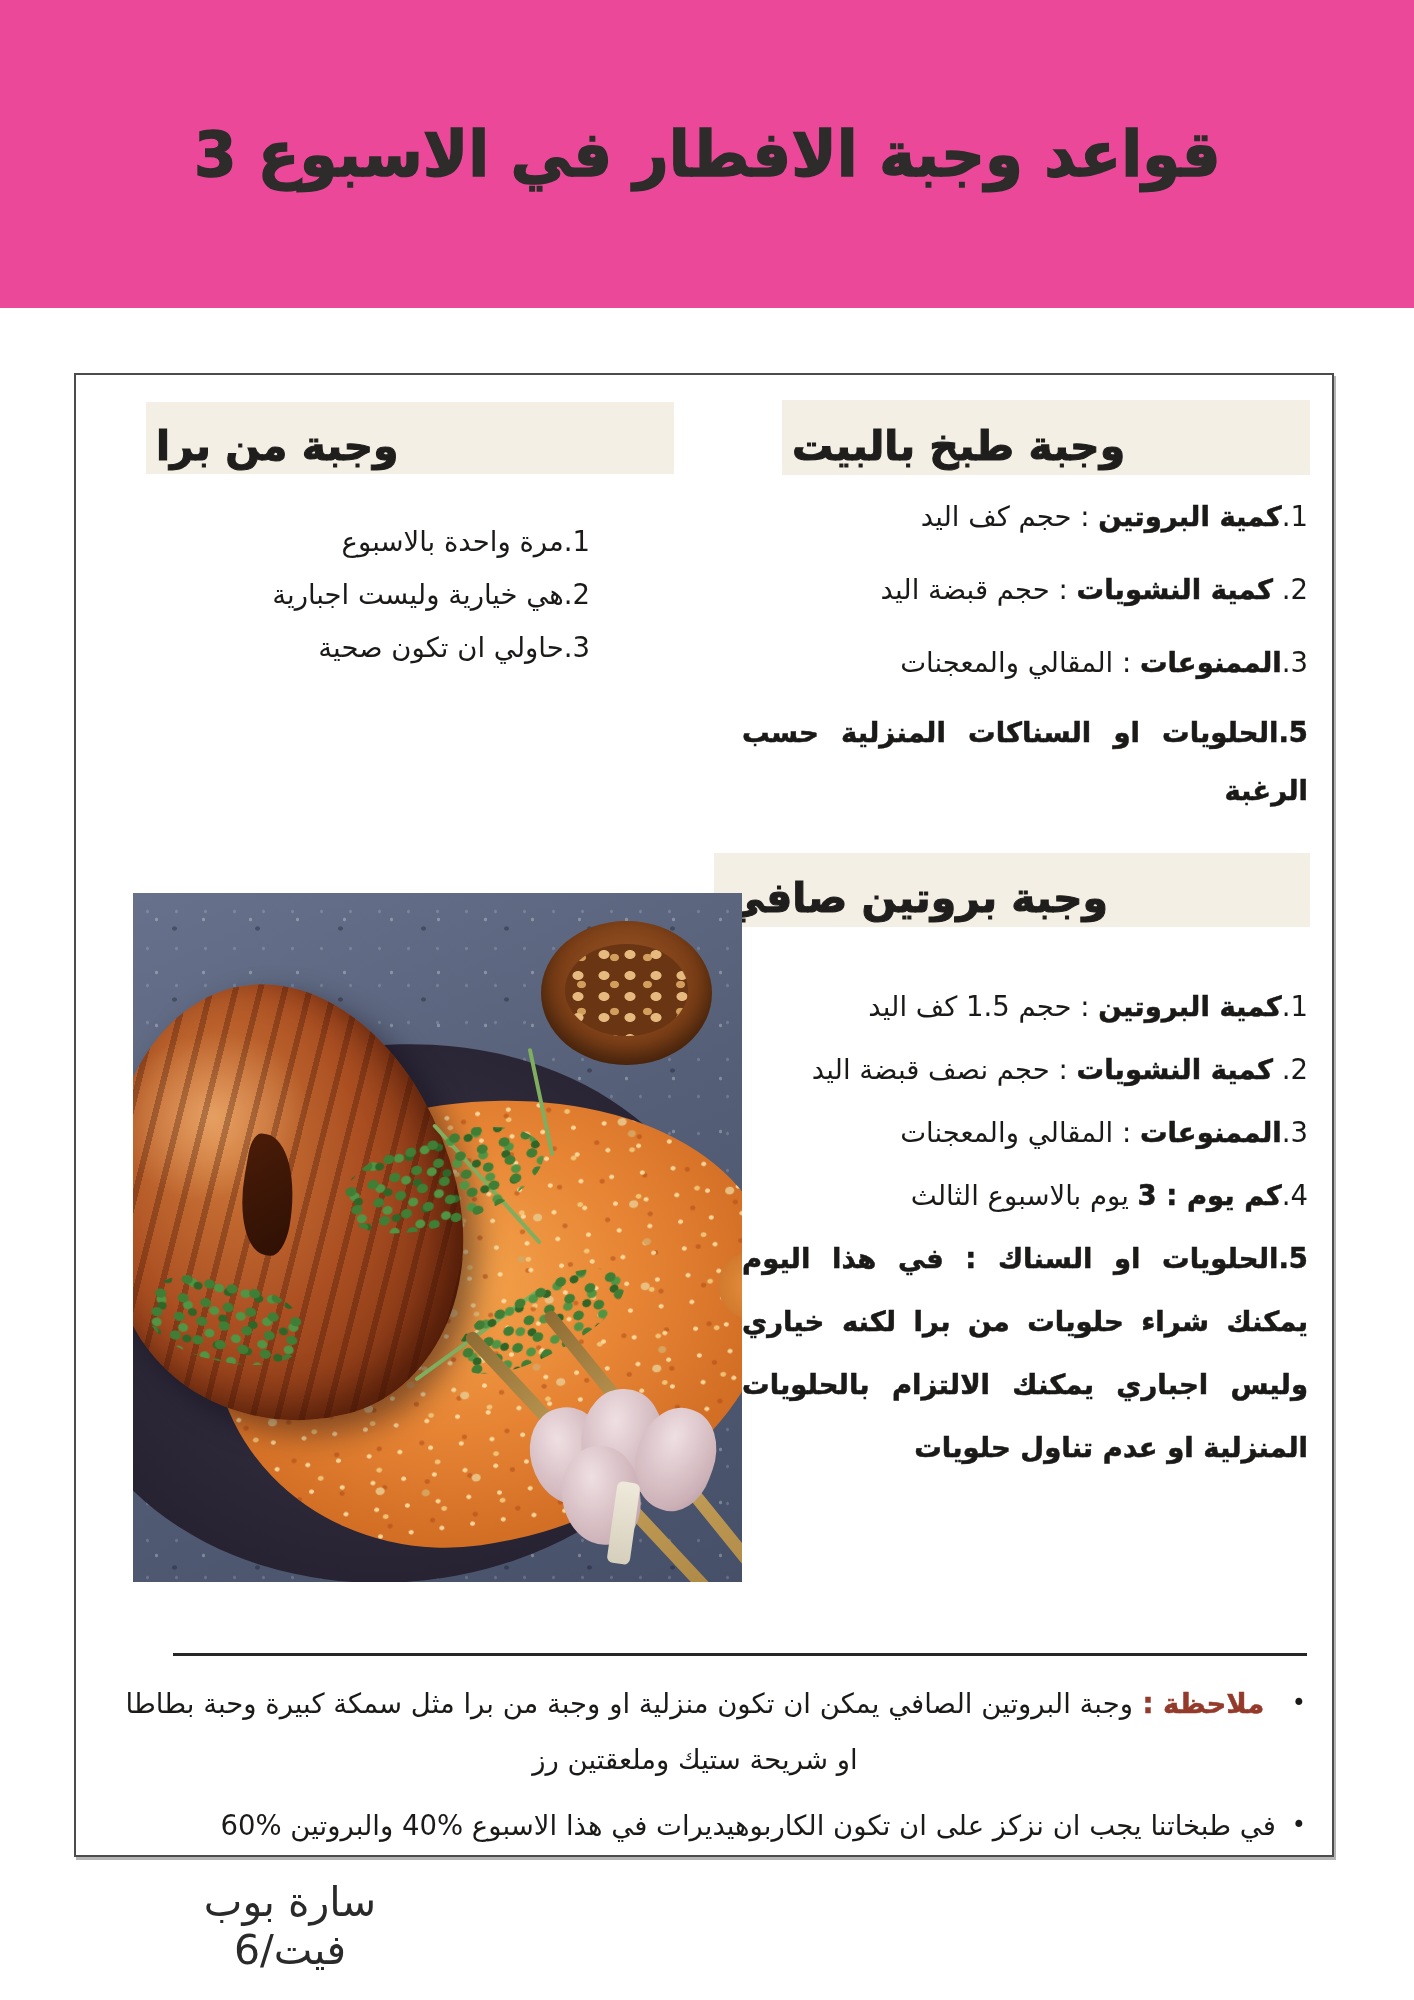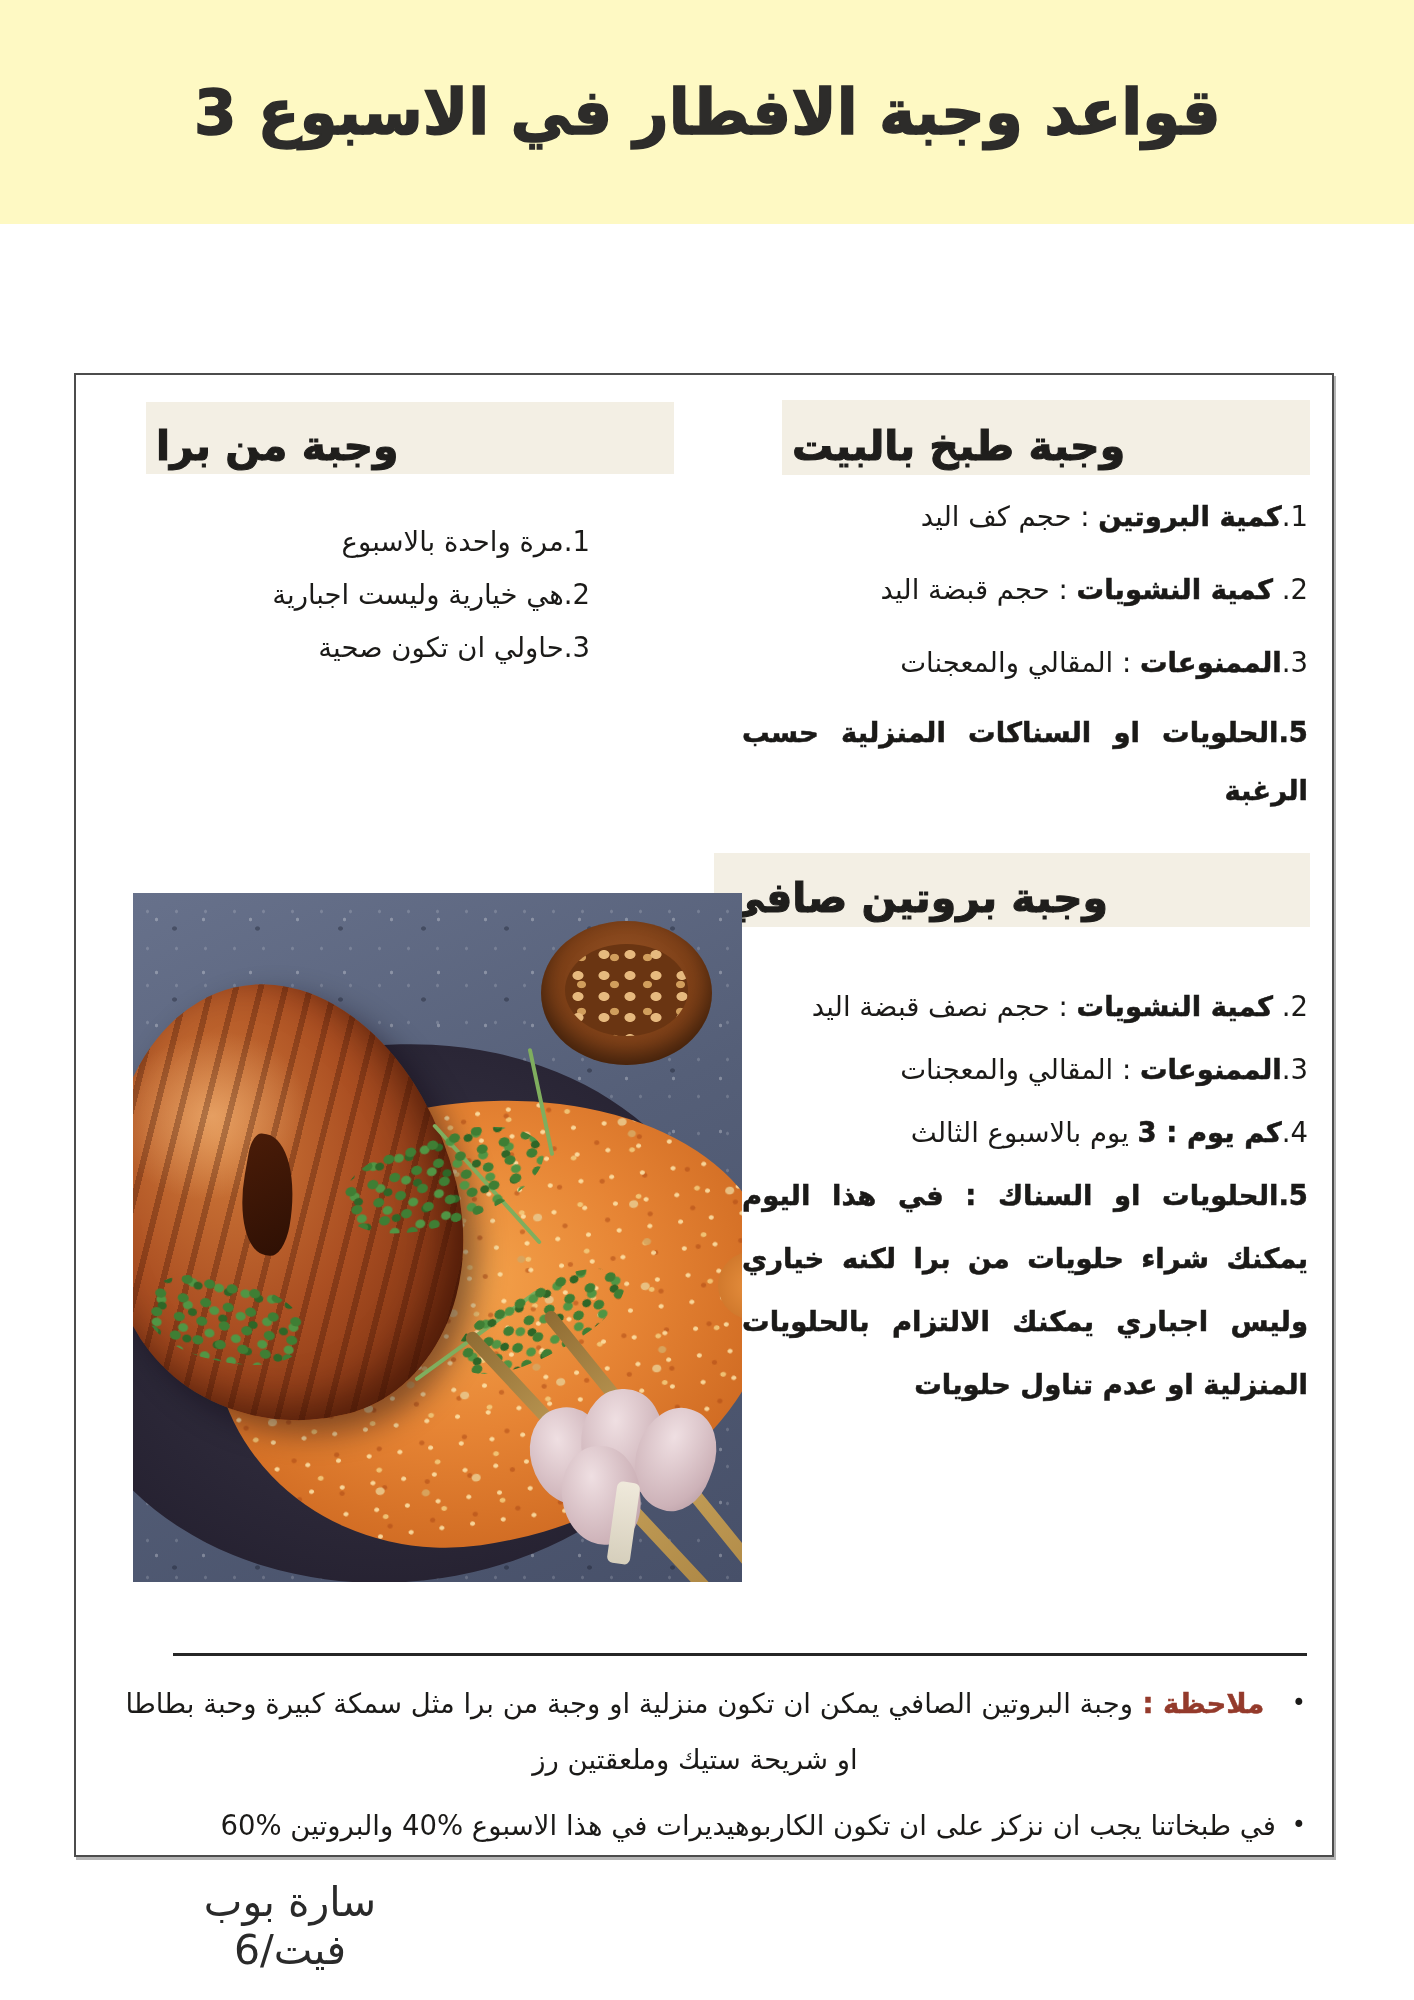--- a/index.html
+++ b/index.html
@@ -2,22 +2,22 @@
 <html lang="ar" dir="rtl"><head>
 <meta charset="utf-8">
 <style>
   * { margin:0; padding:0; box-sizing:border-box; }
   html,body { width:1414px; height:2000px; }
   body {
     position:relative; background:#ffffff; overflow:hidden;
     font-family:"DejaVu Sans", sans-serif; direction:rtl; color:#1b1a18;
   }
   
-  .top-band { position:absolute; left:0; top:0; width:1414px; height:224px;
-    background:#fef9c3; display:flex; align-items:center; justify-content:center; }
+  .top-band { position:absolute; left:0; top:0; width:1414px; height:308px;
+    background:#ec4899; display:flex; align-items:center; justify-content:center; }
   .title { font-size:63px; font-weight:bold; color:#2d2c2a;
     -webkit-text-stroke:1.5px #2d2c2a; transform:scaleX(.97); white-space:nowrap; }
 
   
   .card { position:absolute; left:74px; top:373px; width:1260px; height:1484px;
     background:#fff; border:2px solid #4c4c4c; box-shadow:2px 3px 0 rgba(90,90,90,.45); }
 
   .hdr { position:absolute; background:#f3efe4; display:flex; align-items:center;
     justify-content:flex-end; padding:16px 14px 0 10px; font-weight:bold; font-size:41px;
     color:#1f1e1c; -webkit-text-stroke:1.1px #1f1e1c; white-space:nowrap; }
@@ -141,20 +141,21 @@
   <div class="hdr" id="hdr-protein">وجبة بروتين صافي</div>
 
   <div class="list" id="home-list">
     <div class="item"><span>1.</span><span class="b">كمية البروتين</span><span> : حجم كف اليد</span></div>
     <div class="item"><span>2. </span><span class="b">كمية النشويات</span><span> : حجم قبضة اليد</span></div>
     <div class="item"><span>3.</span><span class="b">الممنوعات</span><span> : المقالي والمعجنات</span></div>
     <div class="item multiline justify"><span class="b">5.الحلويات او السناكات المنزلية حسب الرغبة</span></div>
   </div>
 
   <div class="list" id="protein-list">
+    <div class="item"><span>1.</span><span class="b">كمية البروتين</span><span> : حجم 1.5 كف اليد</span></div>
     <div class="item"><span>2. </span><span class="b">كمية النشويات</span><span> : حجم نصف قبضة اليد</span></div>
     <div class="item"><span>3.</span><span class="b">الممنوعات</span><span> : المقالي والمعجنات</span></div>
     <div class="item"><span>4.</span><span class="b">كم يوم : 3</span><span>  يوم بالاسبوع الثالث</span></div>
     <div class="item justify"><span class="b">5.الحلويات او السناك : في هذا اليوم يمكنك شراء حلويات من برا لكنه خياري وليس اجباري يمكنك الالتزام بالحلويات المنزلية او عدم تناول حلويات</span></div>
   </div>
 
   <div class="list" id="outside-list">
     <div class="item">1.مرة واحدة بالاسبوع</div>
     <div class="item">2.هي خيارية وليست اجبارية</div>
     <div class="item">3.حاولي ان تكون صحية</div>

